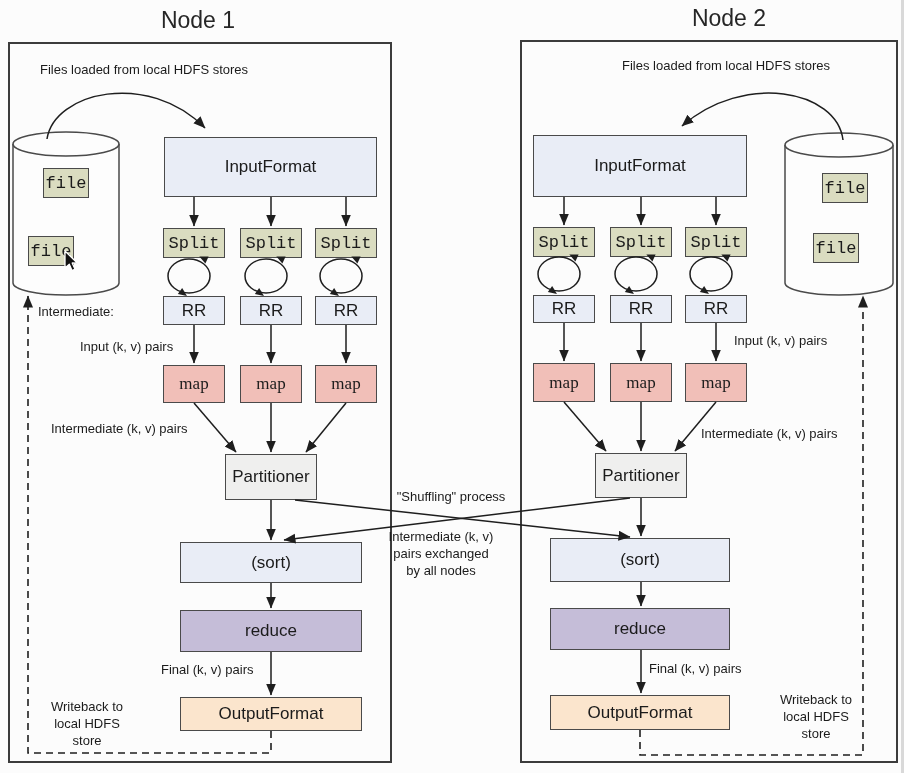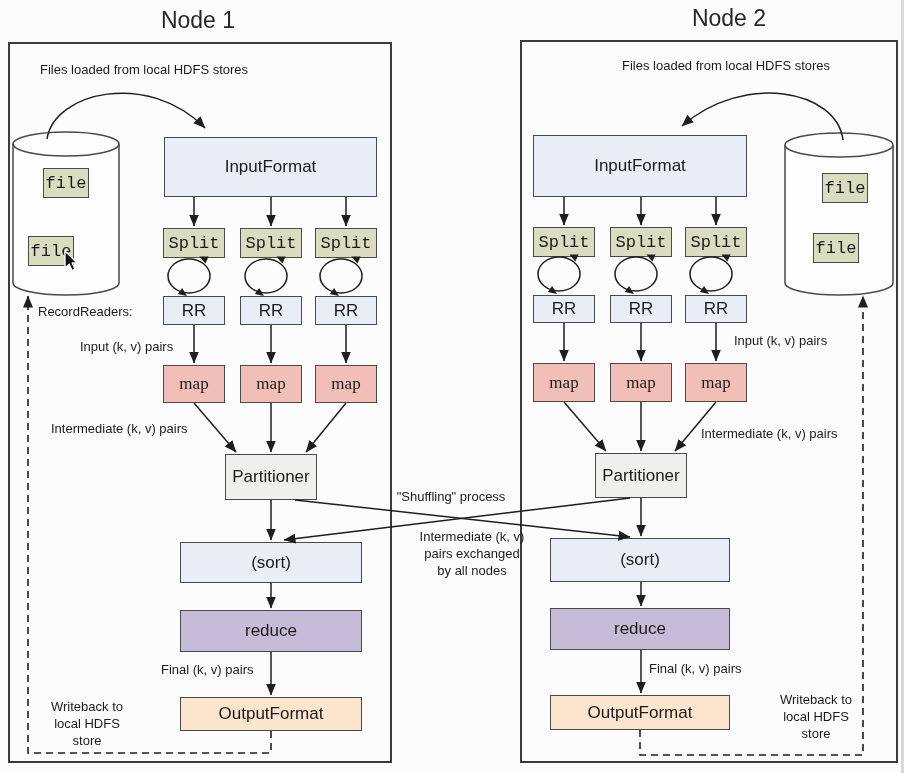--- a/index.html
+++ b/index.html
@@ -63,21 +63,21 @@
   <div class="box blue" style="left:315px;top:296px;width:62px;height:29px">RR</div>
   <div class="box pink" style="left:163px;top:365px;width:62px;height:38px">map</div>
   <div class="box pink" style="left:240px;top:365px;width:62px;height:38px">map</div>
   <div class="box pink" style="left:315px;top:365px;width:62px;height:38px">map</div>
   <div class="box gray" style="left:225px;top:454px;width:92px;height:46px">Partitioner</div>
   <div class="box blue" style="left:180px;top:542px;width:182px;height:41px">(sort)</div>
   <div class="box purple" style="left:180px;top:610px;width:182px;height:42px">reduce</div>
   <div class="box peach" style="left:180px;top:697px;width:182px;height:34px">OutputFormat</div>
 
   <div class="lbl" style="left:40px;top:61px">Files loaded from local HDFS stores</div>
-  <div class="lbl" style="left:38px;top:303px">RecordReaders:</div>
+  <div class="lbl" style="left:38px;top:303px">Intermediate:</div>
   <div class="lbl" style="left:80px;top:338px">Input (k, v) pairs</div>
   <div class="lbl" style="left:51px;top:420px">Intermediate (k, v) pairs</div>
   <div class="lbl" style="left:161px;top:661px">Final (k, v) pairs</div>
   <div class="lbl pre" style="left:37px;top:698px;width:100px">Writeback to
 local HDFS
 store</div>
 
   <div class="box khaki" style="left:822px;top:173px;width:46px;height:30px">file</div>
   <div class="box khaki" style="left:813px;top:233px;width:46px;height:30px">file</div>
   <div class="box blue" style="left:533px;top:135px;width:214px;height:62px">InputFormat</div>
@@ -97,21 +97,21 @@
 
   <div class="lbl" style="left:622px;top:57px">Files loaded from local HDFS stores</div>
   <div class="lbl" style="left:734px;top:332px">Input (k, v) pairs</div>
   <div class="lbl" style="left:701px;top:425px">Intermediate (k, v) pairs</div>
   <div class="lbl" style="left:649px;top:660px">Final (k, v) pairs</div>
   <div class="lbl pre" style="left:766px;top:691px;width:100px">Writeback to
 local HDFS
 store</div>
 
   <div class="lbl" style="left:386px;top:488px;width:130px;text-align:center">"Shuffling" process</div>
-  <div class="lbl pre" style="left:397px;top:528px;width:150px">Intermediate (k, v)
+  <div class="lbl pre" style="left:366px;top:528px;width:150px">Intermediate (k, v)
 pairs exchanged
 by all nodes</div>
 
   <svg class="layer over" viewBox="0 0 904 773">
     <defs>
       <marker id="ah" markerUnits="userSpaceOnUse" markerWidth="14" markerHeight="12" refX="11.5" refY="5" orient="auto">
         <path d="M0,0 L12,5 L0,10 Z" class="ahf"></path>
       </marker>
     </defs>
 

